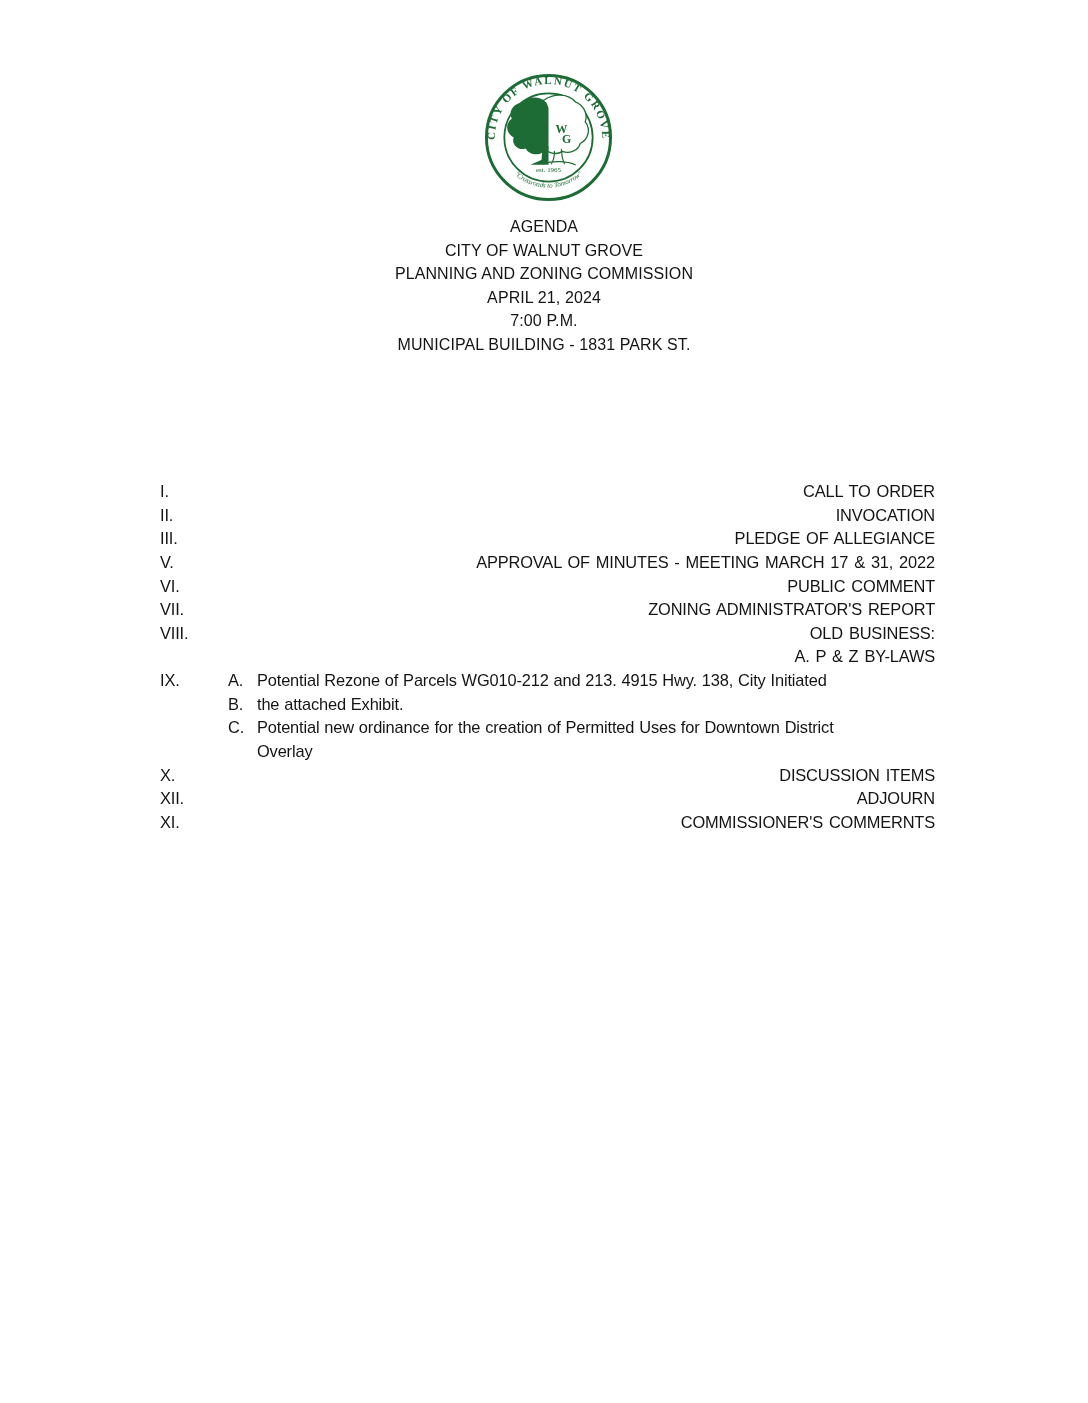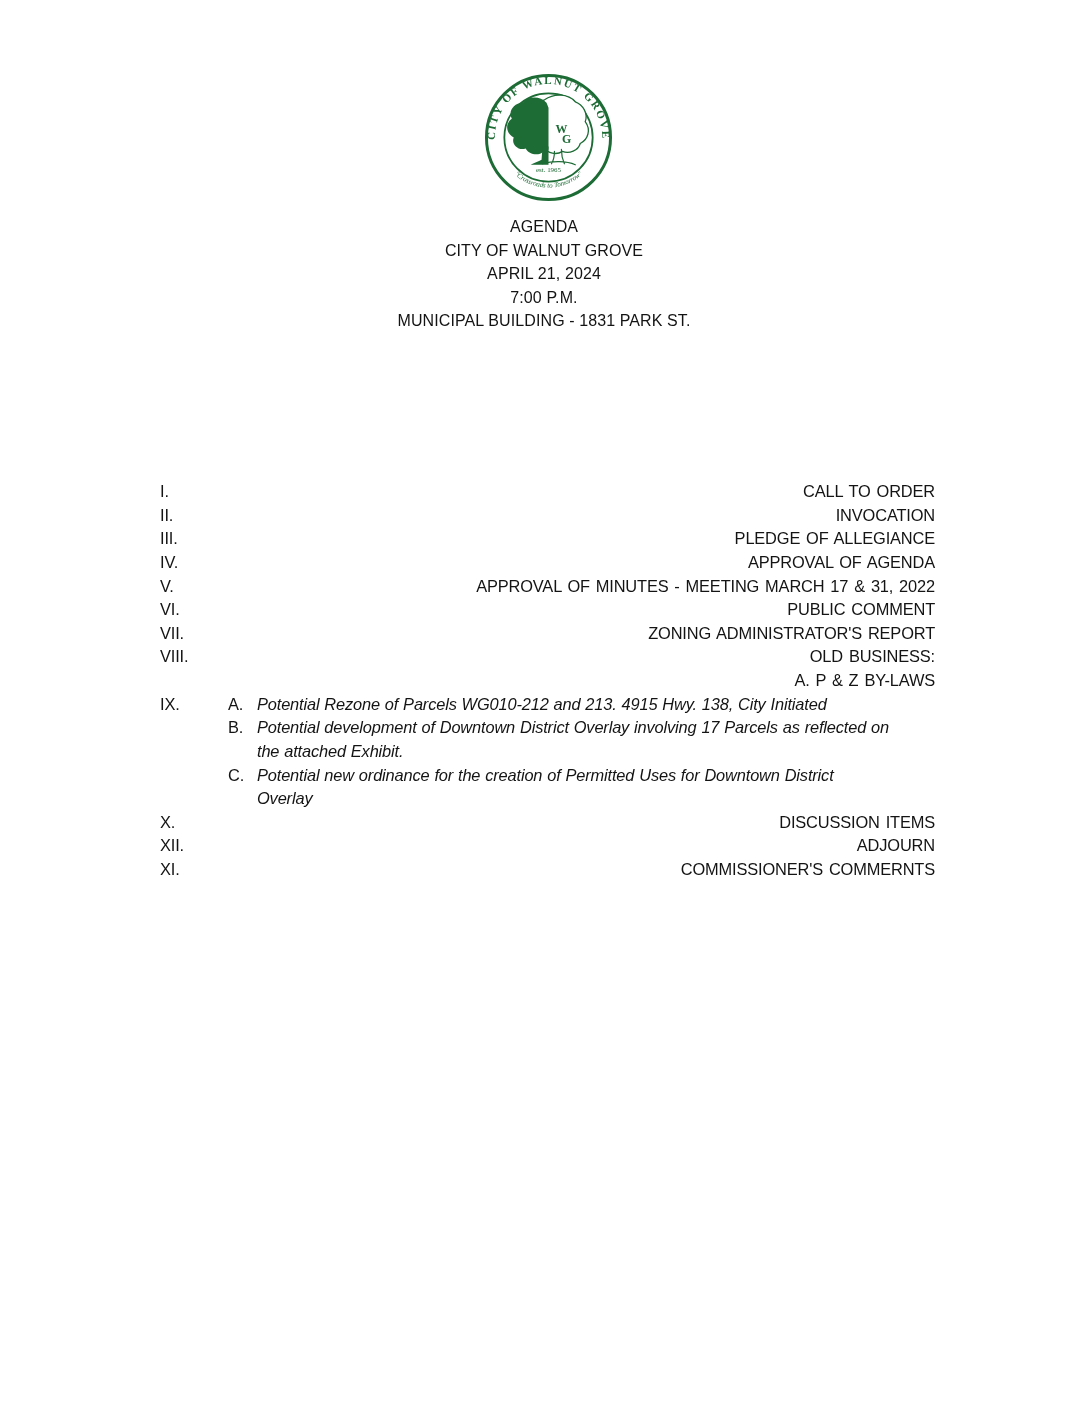--- a/index.html
+++ b/index.html
@@ -28,21 +28,21 @@
     position: absolute; top: 480px; left: 160px; width: 775px;
     font-size: 16.4px; line-height: 23.63px;
     letter-spacing: -0.15px;
   }
   .row { display: flex; align-items: flex-start; }
   .numeral { width: 64px; flex: none; }
   .content { flex: 1; min-width: 0; }
   .content > .line { word-spacing: 1.5px; text-align: right; }
   .sub { display: flex; margin-left: 4px; }
   .sub-letter { width: 29px; flex: none; }
-  .sub-lines { flex: 1; min-width: 0; font-style: italic; }
+  .sub-lines { flex: 1; min-width: 0; }
   .sub-lines .line { word-spacing: 0.5px; }
 </style>
 </head>
 <body>
 
 <div class="page">
 
   <div class="logo-wrap">
     <svg viewBox="0 0 132 132" width="131" height="131" aria-hidden="true">
       <defs>
@@ -74,20 +74,21 @@
       <text x="73" y="61" font-family="'Liberation Serif', serif" font-weight="bold" font-size="12" fill="#1d6b35">W</text>
       <text x="79.5" y="71.5" font-family="'Liberation Serif', serif" font-weight="bold" font-size="12" fill="#1d6b35">G</text>
 
       <text x="66" y="101" text-anchor="middle" font-family="'Liberation Serif', serif" font-size="7" fill="#1d6b35">est. 1965</text>
     </svg>
   </div>
 
   <div class="header" id="header-lines">
       <div class="h-line">AGENDA</div>
       <div class="h-line">CITY OF WALNUT GROVE</div>
+      <div class="h-line">PLANNING AND ZONING COMMISSION</div>
       <div class="h-line">APRIL 21, 2024</div>
       <div class="h-line">7:00 P.M.</div>
       <div class="h-line">MUNICIPAL BUILDING - 1831 PARK ST.</div>
     </div>
 
   <div class="agenda" id="agenda-list">
       <div class="row">
         <span class="numeral">I.</span>
         <div class="content">
           <div class="line">CALL TO ORDER</div>
@@ -96,26 +97,20 @@
       <div class="row">
         <span class="numeral">II.</span>
         <div class="content">
           <div class="line">INVOCATION</div>
         </div>
       </div>
       <div class="row">
         <span class="numeral">III.</span>
         <div class="content">
           <div class="line">PLEDGE OF ALLEGIANCE</div>
-        </div>
-      </div>
-      <div class="row">
-        <span class="numeral">IV.</span>
-        <div class="content">
-          <div class="line">APPROVAL OF AGENDA</div>
         </div>
       </div>
       <div class="row">
         <span class="numeral">V.</span>
         <div class="content">
           <div class="line">APPROVAL OF MINUTES - MEETING MARCH 17 &amp; 31, 2022</div>
         </div>
       </div>
       <div class="row">
         <span class="numeral">VI.</span>
@@ -141,21 +136,20 @@
         <div class="content">
           <div class="sub">
             <span class="sub-letter">A.</span>
             <div class="sub-lines">
               <div class="line">Potential Rezone of Parcels WG010-212 and 213. 4915 Hwy. 138, City Initiated</div>
             </div>
           </div>
           <div class="sub">
             <span class="sub-letter">B.</span>
             <div class="sub-lines">
-              <div class="line">Potential development of Downtown District Overlay involving 17 Parcels as reflected on</div>
               <div class="line">the attached Exhibit.</div>
             </div>
           </div>
           <div class="sub">
             <span class="sub-letter">C.</span>
             <div class="sub-lines">
               <div class="line">Potential new ordinance for the creation of Permitted Uses for Downtown District</div>
               <div class="line">Overlay</div>
             </div>
           </div>

